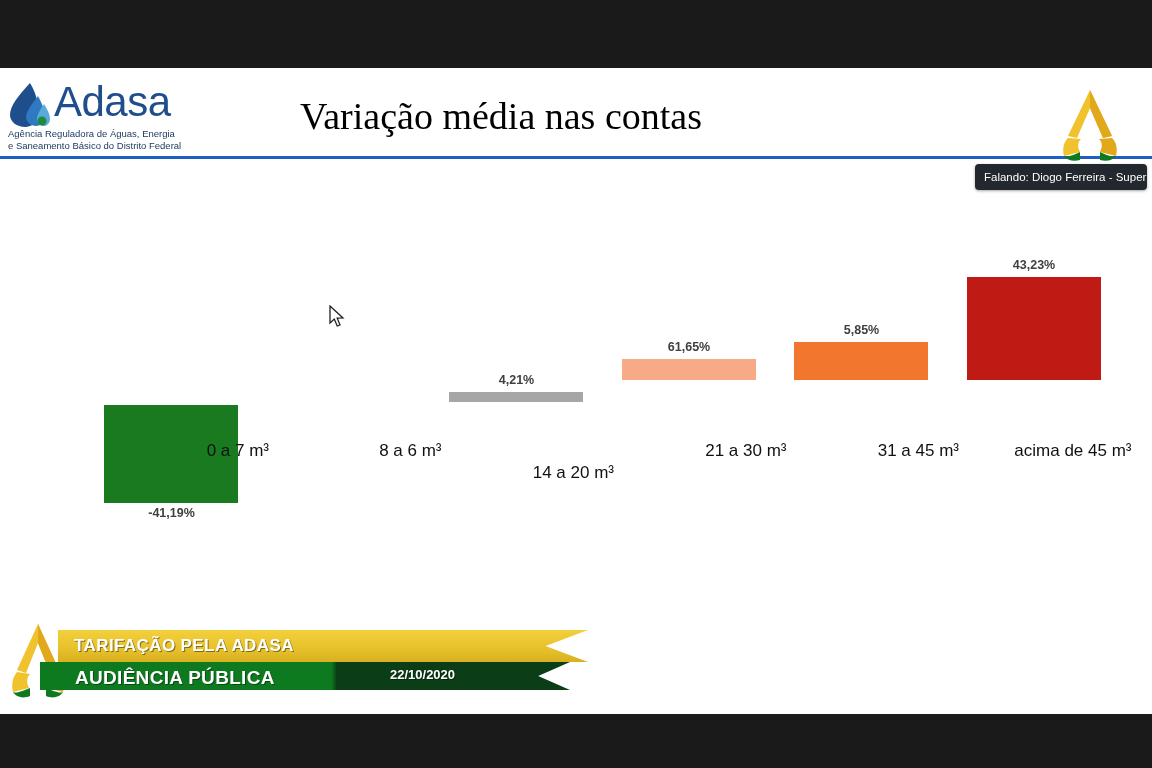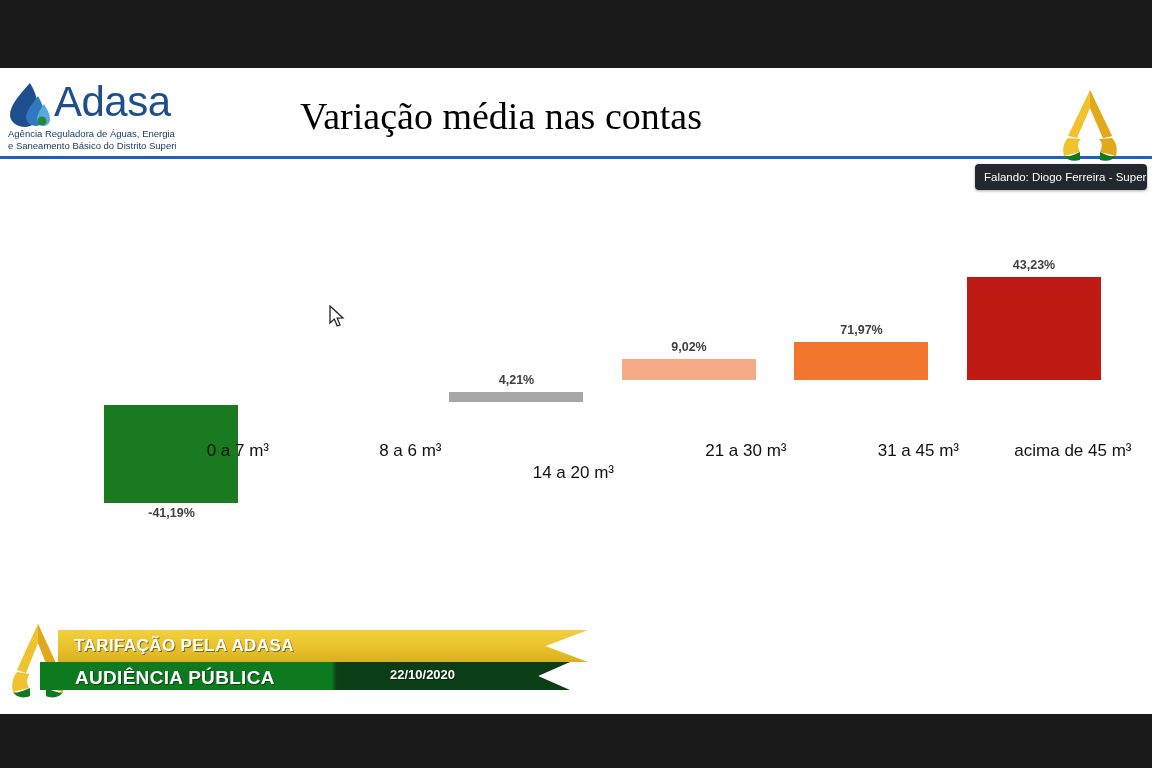--- a/index.html
+++ b/index.html
@@ -263,21 +263,21 @@
     <div id="adasa-logo">
       <svg class="drop" viewBox="0 0 44 46">
         <path d="M22 1 C10 14 2 24 2 33 C2 40 9 45 17 45 C24 45 30 40 30 33 C30 24 30 14 22 1 Z" fill="#1f4e8c"></path>
         <path d="M30 14 C23 23 18 30 18 35 C18 40 23 44 28 44 C33 44 37 40 37 35 C37 29 34 21 30 14 Z" fill="#2f79c0"></path>
         <path d="M36 22 C32 28 29 33 29 37 C29 41 32 44 36 44 C39 44 42 41 42 37 C42 32 39 27 36 22 Z" fill="#5aa9dd"></path>
         <circle cx="34" cy="39" r="4.5" fill="#1f8a3c"></circle>
       </svg>
       <div class="wordmark">Adasa</div>
       <div class="subtitle">
         <div>Agência Reguladora de Águas, Energia</div>
-        <div>e Saneamento Básico do Distrito Superi</div>
+        <div>e Saneamento Básico do Distrito Federal</div>
       </div>
     </div>
 
     <div id="slide-title">Variação média nas contas</div>
 
     <div id="header-rule"></div>
 
     <svg id="header-emblem" viewBox="0 0 80 80">
       <path d="M40 4 L62 50 L53 52 L40 22 L27 52 L18 50 Z" fill="#f0c22e"></path>
       <path d="M40 4 L62 50 L53 52 L40 22 Z" fill="#e0a81a"></path>
@@ -303,28 +303,28 @@
         <div class="bar-col" style="left: 429px; margin-top: 22px;">
           <div class="bar-wrap">
             <div class="bar up" style="height: 10.0165px; background: rgb(166, 166, 166);"></div>
             <div class="bar-value" style="top: 194.983px;">4,21%</div>
           </div>
           <div class="cat-label">14 a 20 m³</div>
         </div>
         <div class="bar-col" style="left: 601.5px;">
           <div class="bar-wrap">
             <div class="bar up" style="height: 21.4605px; background: rgb(246, 171, 134);"></div>
-            <div class="bar-value" style="top: 183.539px;">9,02%</div>
+            <div class="bar-value" style="top: 183.539px;">61,65%</div>
           </div>
           <div class="cat-label">21 a 30 m³</div>
         </div>
         <div class="bar-col" style="left: 774px;">
           <div class="bar-wrap">
             <div class="bar up" style="height: 37.8058px; background: rgb(242, 118, 46);"></div>
-            <div class="bar-value" style="top: 167.194px;">71,97%</div>
+            <div class="bar-value" style="top: 167.194px;">5,85%</div>
           </div>
           <div class="cat-label">31 a 45 m³</div>
         </div>
         <div class="bar-col" style="left: 946.5px;">
           <div class="bar-wrap">
             <div class="bar up" style="height: 102.854px; background: rgb(191, 27, 20);"></div>
             <div class="bar-value" style="top: 102.146px;">43,23%</div>
           </div>
           <div class="cat-label">acima de 45 m³</div>
         </div>

